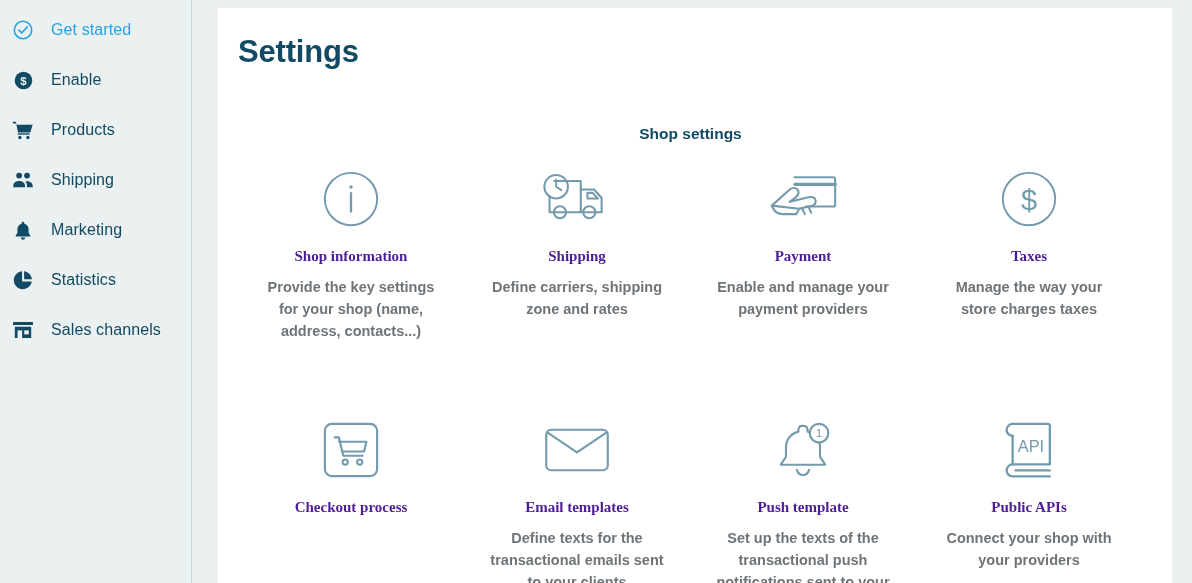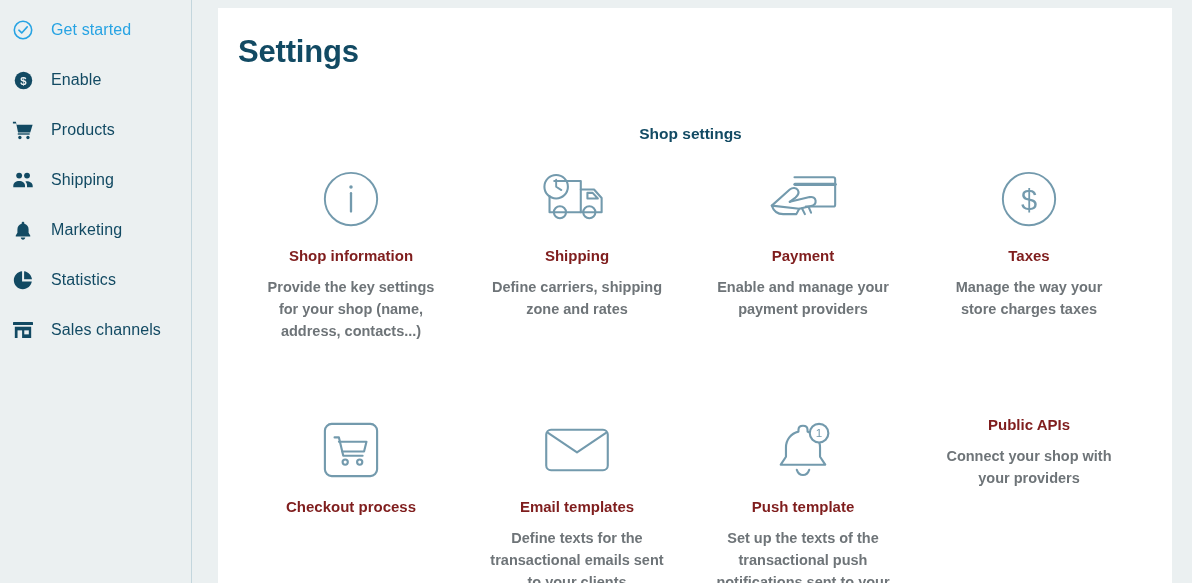--- a/index.html
+++ b/index.html
@@ -122,23 +122,24 @@
     align-items: center;
     justify-content: center;
     color: #739aad;
     margin-bottom: 14px;
   }
   .tile-icon svg { display: block; overflow: visible; }
 
   .tile-title {
     font-size: 15px;
     font-weight: bold;
-    color: #7f1d1d;
+    color: #4c1d95;
     margin-bottom: 11px;
     line-height: 1.2;
+    font-family: Liberation Serif, serif;
   }
 
   .tile-desc {
     font-size: 14.5px;
     color: #6e7478;
     line-height: 22px;
     max-width: 175px;
     font-weight: 700;
   }
 
@@ -329,20 +330,30 @@
               <path d="M25.6 51.5 C26.8 55 29.2 56.8 32 56.8 C34.8 56.8 37.2 55 38.4 51.5"></path>
               <circle cx="48.6" cy="13.6" r="9.6" fill="#ffffff"></circle>
               <text x="48.6" y="18" text-anchor="middle" font-size="12" font-family="Liberation Sans, sans-serif" fill="currentColor" stroke="none">1</text>
             </svg>
           </span>
           <div class="tile-title">Push template</div>
           <div class="tile-desc">Set up the texts of the transactional push notifications sent to your clients</div>
         </div>
 
         <div class="tile">
+          <span class="tile-icon">
+            <svg width="54" height="58" viewBox="0 0 56 60" fill="none" stroke="currentColor" stroke-width="2.4" stroke-linecap="round" stroke-linejoin="round">
+              <path d="M11 3 L48 3 A1.6 1.6 0 0 1 49.6 4.6 L49.6 45 L11 45"></path>
+              <path d="M11 3 A6.2 6.2 0 0 0 11 15.4"></path>
+              <path d="M11 45 A6.2 6.2 0 0 0 11 57.4 L49.6 57.4"></path>
+              <path d="M11 15.4 L11 45"></path>
+              <path d="M49.6 51.2 L14 51.2"></path>
+              <text x="30" y="32" text-anchor="middle" font-size="17" font-family="Liberation Sans, sans-serif" fill="currentColor" stroke="none">API</text>
+            </svg>
+          </span>
           <div class="tile-title">Public APIs</div>
           <div class="tile-desc">Connect your shop with your providers</div>
         </div>
       </div>
 
     </section>
   </main>
 </div>
 
 </body></html>

